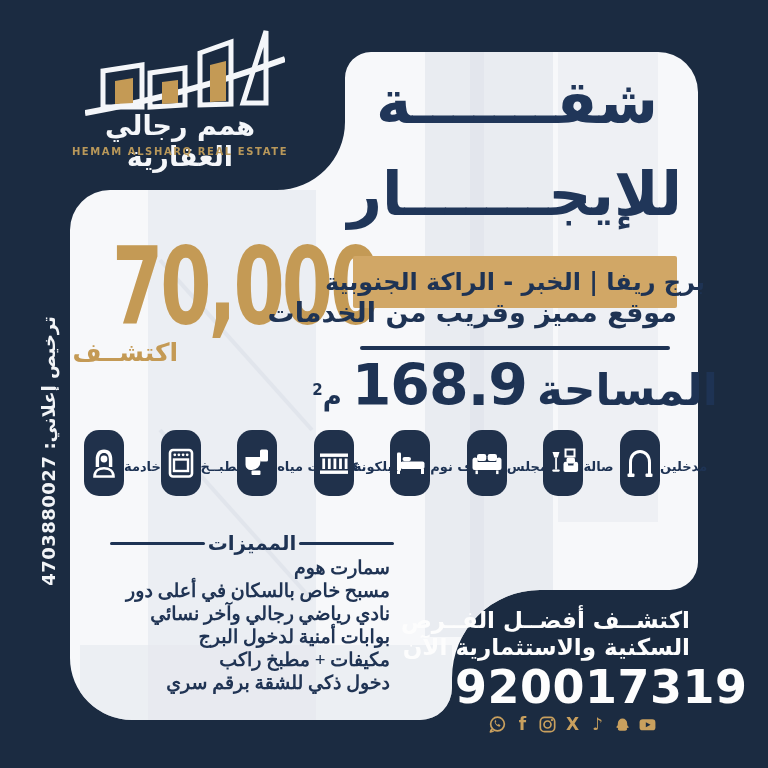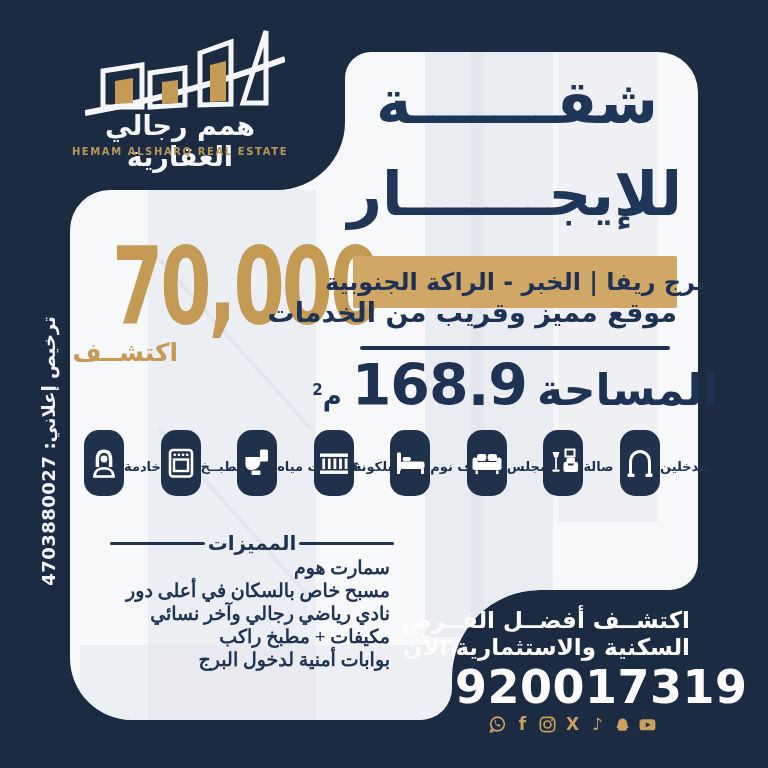--- a/index.html
+++ b/index.html
@@ -286,22 +286,23 @@
 
   <div class="feat-header">
     <div class="bar"></div>
     <div class="cap">المميزات</div>
     <div class="bar"></div>
   </div>
   <div class="feat-list">
     <div>سمارت هوم</div>
     <div>مسبح خاص بالسكان في أعلى دور</div>
     <div>نادي رياضي رجالي وآخر نسائي</div>
+    <div>بوابات أمنية لدخول البرج</div>
     <div>مكيفات + مطبخ راكب</div>
-    <div>بوابات أمنية لدخول البرج</div>
+    <div>دخول ذكي للشقة برقم سري</div>
   </div>
 
   <div class="contact">
     <div class="l1">اكتشــف أفضــل الفــرص</div>
     <div class="l2">السكنية والاستثمارية الآن</div>
     <div class="phone">920017319</div>
     <div class="socials">
       <div class="soc">
         <svg width="19" height="19" viewBox="0 0 18 18">
           <circle cx="9" cy="8.6" r="6.5" fill="none" stroke="#c9a05e" stroke-width="1.6"></circle>

